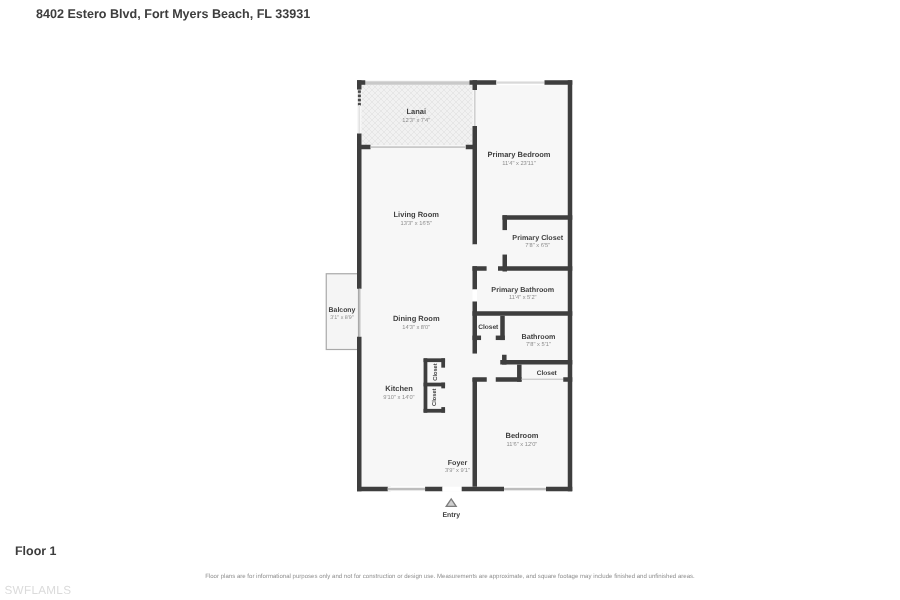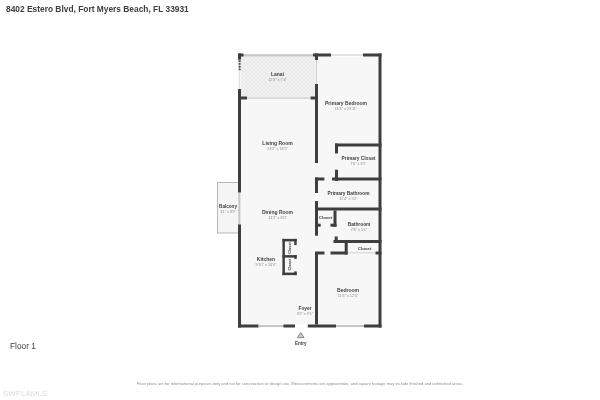--- a/index.html
+++ b/index.html
@@ -1,22 +1,22 @@
 <!DOCTYPE html>
 <html><head><meta charset="utf-8">
 <style>
 html,body{margin:0;padding:0;background:#fff;}
 #page{position:relative;width:600px;height:400px;overflow:hidden;background:#fff;font-family:"Liberation Sans",sans-serif;transform:translateZ(0);}
 </style></head>
 <body>
 <div id="page">
 
-<div style="position:absolute;left:6px;top:3.5px;transform:translateZ(0);font-size:8.4px;font-weight:bold;color:#3d3d3d;">8402 Estero Blvd, Fort Myers Beach, FL 33931</div>
-
-<div style="position:absolute;left:10px;top:341px;transform:translateZ(0);font-size:8.3px;font-weight:normal;color:#3d3d3d;">Floor 1</div>
+<div style="position:absolute;left:24px;top:3.5px;transform:translateZ(0);font-size:8.4px;font-weight:bold;color:#3d3d3d;">8402 Estero Blvd, Fort Myers Beach, FL 33931</div>
+
+<div style="position:absolute;left:10px;top:362px;transform:translateZ(0);font-size:8.3px;font-weight:bold;color:#3d3d3d;">Floor 1</div>
 
 <div style="position:absolute;left:3px;top:389px;transform:translateZ(0);font-size:7.8px;font-weight:normal;color:#dbdbdb;letter-spacing:0.2px;">SWFLAMLS</div>
 
 <div style="position:absolute;left:0;top:381px;transform:translateZ(0);width:600px;text-align:center;font-size:4.05px;color:#8f8f8f;">Floor plans are for informational purposes only and not for construction or design use. Measurements are approximate, and square footage may include finished and unfinished areas.</div>
 <svg width="600" height="400" viewBox="0 0 600 400" style="position:absolute;left:0;top:0;transform:translateZ(0);">
 <defs>
 <pattern id="hatch" width="4" height="4" patternUnits="userSpaceOnUse">
 <rect width="4" height="4" fill="#f1f1f1"></rect>
 <path d="M0,4 L4,0 M0,0 L4,4" stroke="#e3e3e3" stroke-width="0.5"></path>
 </pattern>

